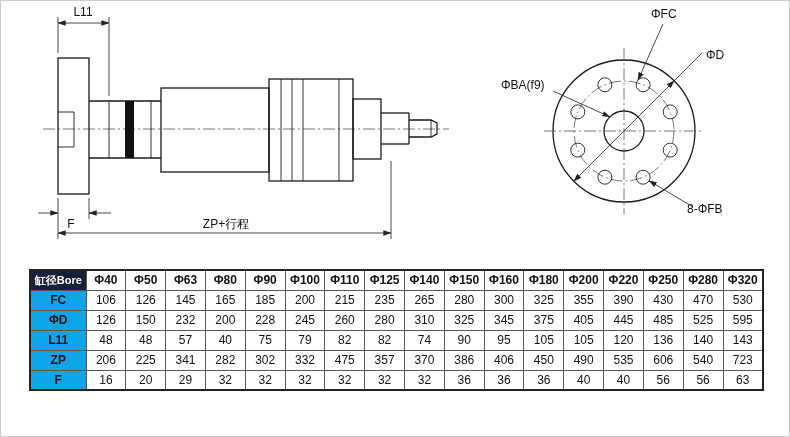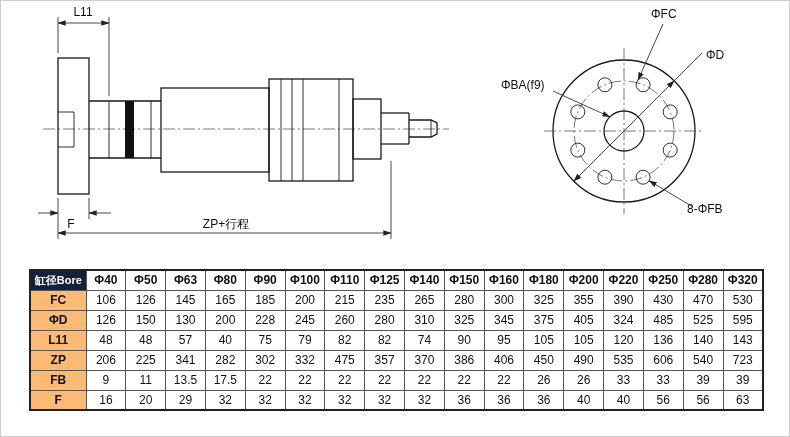--- a/index.html
+++ b/index.html
@@ -45,21 +45,21 @@
     white-space: nowrap;
   }
   .dim-table thead th { font-weight: bold; }
   .dim-table thead th.corner {
     background: #15203a;
     color: #ffffff;
     font-size: 11px;
     font-weight: bold;
   }
   .dim-table col.label-col { width: 56px; }
-  .dim-table tbody th { font-weight: bold; background: #fdba74; }
+  .dim-table tbody th { font-weight: bold; background: #0ea5e9; }
 </style>
 </head>
 <body>
 
 <div class="page">
 
   <svg class="drawing" width="790" height="258" viewBox="0 0 790 258" xmlns="http://www.w3.org/2000/svg">
     <defs>
       <marker id="arrow" viewBox="0 0 10 7" refX="9.5" refY="3.5" markerWidth="9" markerHeight="6.3" orient="auto-start-reverse">
         <path d="M0,0 L10,3.5 L0,7 z" fill="#222222"></path>
@@ -196,32 +196,32 @@
           <td>355</td>
           <td>390</td>
           <td>430</td>
           <td>470</td>
           <td>530</td>
         </tr>
         <tr>
           <th>ΦD</th>
           <td>126</td>
           <td>150</td>
-          <td>130</td>
+          <td>232</td>
           <td>200</td>
           <td>228</td>
           <td>245</td>
           <td>260</td>
           <td>280</td>
           <td>310</td>
           <td>325</td>
           <td>345</td>
           <td>375</td>
           <td>405</td>
-          <td>324</td>
+          <td>445</td>
           <td>485</td>
           <td>525</td>
           <td>595</td>
         </tr>
         <tr>
           <th>L11</th>
           <td>48</td>
           <td>48</td>
           <td>57</td>
           <td>40</td>
@@ -253,40 +253,20 @@
           <td>386</td>
           <td>406</td>
           <td>450</td>
           <td>490</td>
           <td>535</td>
           <td>606</td>
           <td>540</td>
           <td>723</td>
         </tr>
         <tr>
-          <th>FB</th>
-          <td>9</td>
-          <td>11</td>
-          <td>13.5</td>
-          <td>17.5</td>
-          <td>22</td>
-          <td>22</td>
-          <td>22</td>
-          <td>22</td>
-          <td>22</td>
-          <td>22</td>
-          <td>22</td>
-          <td>26</td>
-          <td>26</td>
-          <td>33</td>
-          <td>33</td>
-          <td>39</td>
-          <td>39</td>
-        </tr>
-        <tr>
           <th>F</th>
           <td>16</td>
           <td>20</td>
           <td>29</td>
           <td>32</td>
           <td>32</td>
           <td>32</td>
           <td>32</td>
           <td>32</td>
           <td>32</td>

